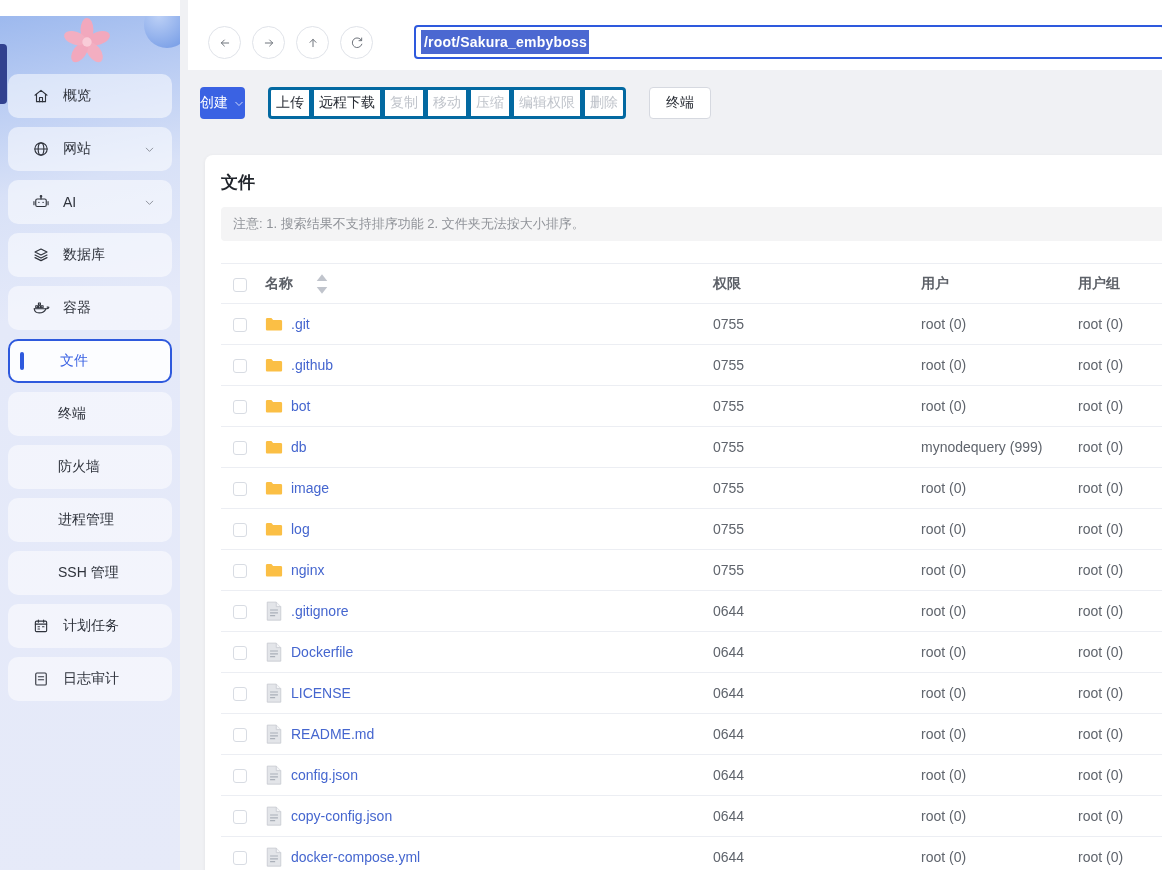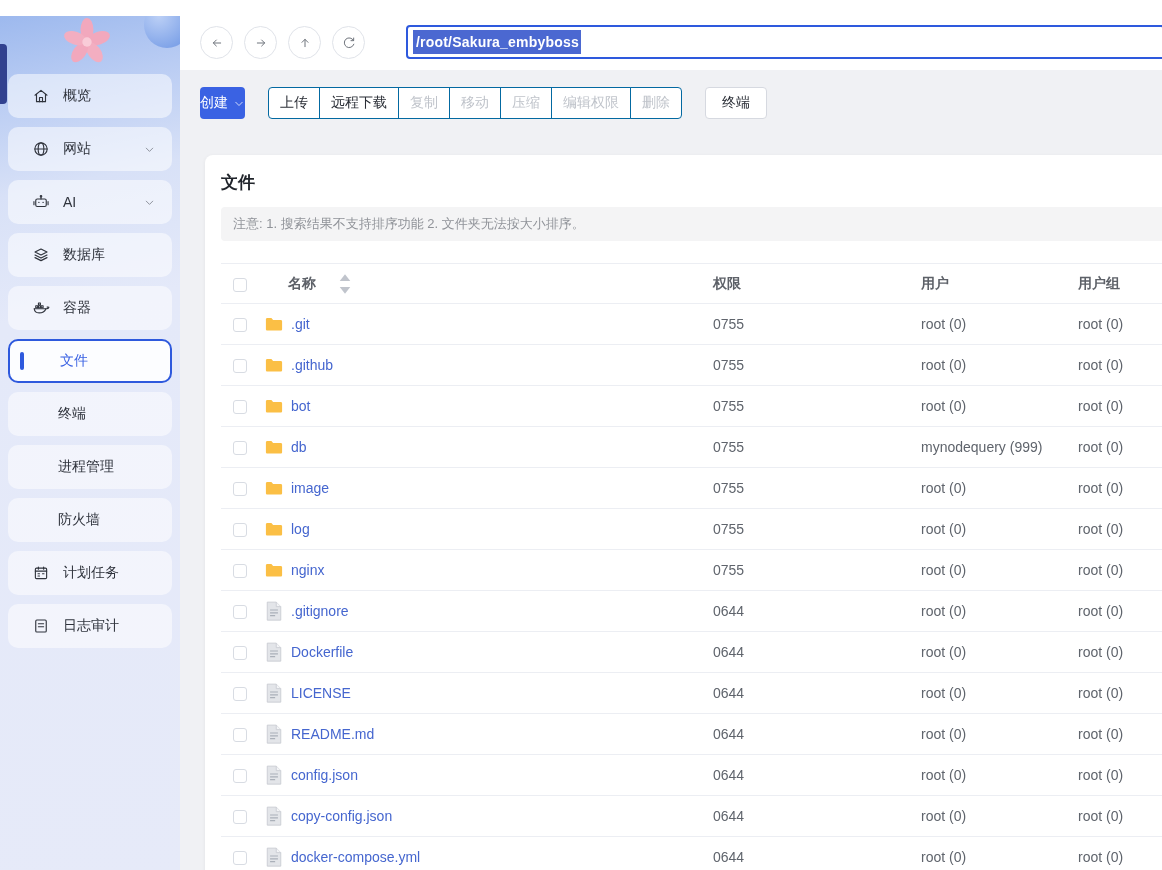--- a/index.html
+++ b/index.html
@@ -25,58 +25,58 @@
   .menu-item.active .chev { color:#3a62e3; }
   .menu-item.child { padding-left:50px; }
   .menu-item.selected { background:#fcfdff; border:2px solid #2e59dd; color:#3a62e3; }
   .sel-bar { position:absolute; left:10px; top:11px; width:4px; height:18px; border-radius:2px; background:#2e59dd; }
   .line-icon svg { width:100%; height:100%; fill:none; stroke:currentColor; stroke-width:1.5;
     stroke-linecap:round; stroke-linejoin:round; }
   .line-icon svg .fill { fill:currentColor; stroke:none; }
 
   
   .main { position:absolute; left:180px; top:0; right:0; bottom:0; background:#f0f1f4; }
-  .topbar { position:relative; height:70px; background:#ffffff; }
+  .topbar { position:relative; height:70px; background:#ffffff;margin-left:8px; }
   .nav-buttons { position:absolute; left:20px; top:26px; display:flex; gap:11px; }
   .nav-circle { width:33px; height:33px; border-radius:50%; background:#fff; border:1px solid #e0e3e9;
     display:flex; align-items:center; justify-content:center; color:#6f747c; cursor:pointer; }
   .nav-circle .icon { width:16px; height:16px; }
   .path-input { position:absolute; left:226px; top:25px; right:-3px; height:34px; background:#fff;
     border:2px solid #2e59dd; border-radius:4px; display:flex; align-items:center;
     padding-left:5px; overflow:hidden; }
   .path-sel { background:#4b68d1; color:#fff; font-size:14px; font-weight:600;
     padding:4px 2px 4px 3px; letter-spacing:.2px; white-space:pre; }
 
   .actionbar { position:absolute; left:20px; top:87px; right:0; height:32px; display:flex; align-items:center; }
   .btn { height:32px; display:inline-flex; align-items:center; font-size:14px; cursor:pointer; }
   .btn-create { background:#3a62e3; color:#fff; border:none; border-radius:4px; padding:0 0; gap:5px; }
   .btn-create .icon { width:12px; height:12px; color:#fff; }
   .btn-group { display:flex; margin-left:23px; }
-  .btn-group .btn { background:#fff; border:1px solid #0369a1; color:#2a2e36; padding:0 11px; margin-left:-1px;font-family:Liberation Serif, serif; }
+  .btn-group .btn { background:#fff; border:3px solid #0369a1; color:#2a2e36; padding:0 5px; margin-left:-1px;font-family:Liberation Serif, serif; }
   .btn-group .btn:first-child { border-radius:4px 0 0 4px; margin-left:0; }
   .btn-group .btn:last-child { border-radius:0 4px 4px 0; }
   .btn-group .btn.disabled { color:#bfc3ca; cursor:default; }
   .btn-terminal { background:#fff; border:1px solid #d6d9e0; border-radius:4px; color:#2a2e36;
     padding:0 16px; margin-left:23px; }
 
   
   .card { position:absolute; left:25px; top:155px; right:-4px; bottom:-20px; background:#fff;
     border-radius:8px 0 0 0; box-shadow:0 1px 4px rgba(31,35,41,.06); padding:16px 0 0 16px; overflow:hidden; }
   .card-title { font-size:17px; font-weight:700; color:#20242b; margin-bottom:13px; }
   .notice { background:#f4f4f5; border-radius:4px; height:34px; display:flex; align-items:center;
     padding:0 12px; color:#909399; font-size:13px; }
 
   table.files { border-collapse:collapse; table-layout:fixed; width:1087px; margin-top:22px; font-size:14px; }
   table.files th, table.files td { text-align:left; border-bottom:1px solid #eceef3; padding:0; }
   table.files thead th { height:40px; color:#5d6168; font-weight:600; border-top:1px solid #eceef3; }
   table.files td { height:41px; color:#5f646c; }
   .cell-check { padding-left:12px !important; }
   .checkbox { width:14px; height:14px; border:1px solid #d8dce3; border-radius:3px; background:#fff;
     display:inline-block; vertical-align:middle; cursor:pointer; }
-  .name-head { display:inline-flex; align-items:flex-start; gap:20px;margin-left:23px; }
+  .name-head { display:inline-flex; align-items:flex-start; gap:20px; }
   .sort-caret { width:12px; height:16px; display:inline-flex; cursor:pointer; }
   .name-cell { display:flex; align-items:center; gap:8px; }
   .glyph-icon { display:inline-flex; width:18px; height:18px; align-items:center; justify-content:center; }
   .file-link { color:#4566cf; text-decoration:none; cursor:pointer; }
 </style>
 </head>
 <body>
 
 <div class="app">
 
@@ -159,24 +159,27 @@
           <span class="mi-label">容器</span>
         </div>
         <div class="menu-item child selected active">
           <span class="sel-bar"></span>
           <span class="mi-label">文件</span>
         </div>
         <div class="menu-item child">
           <span class="mi-label">终端</span>
         </div>
         <div class="menu-item child">
+          <span class="mi-label">防火墙</span>
+        </div>
+        <div class="menu-item child">
           <span class="mi-label">进程管理</span>
         </div>
         <div class="menu-item child">
-          <span class="mi-label">防火墙</span>
+          <span class="mi-label">SSH 管理</span>
         </div>
         <div class="menu-item">
           <span class="icon line-icon mi"><svg viewBox="0 0 24 24">
               <rect x="4.5" y="5.5" width="15" height="14" rx="1.5"></rect>
               <path d="M4.5 9.5 h15"></path>
               <path d="M8.5 4 v3 M15.5 4 v3"></path>
               <path d="M8 13 h2 M14 13 h2 M8 16 h2"></path>
             </svg></span>
           <span class="mi-label">计划任务</span>
         </div>

